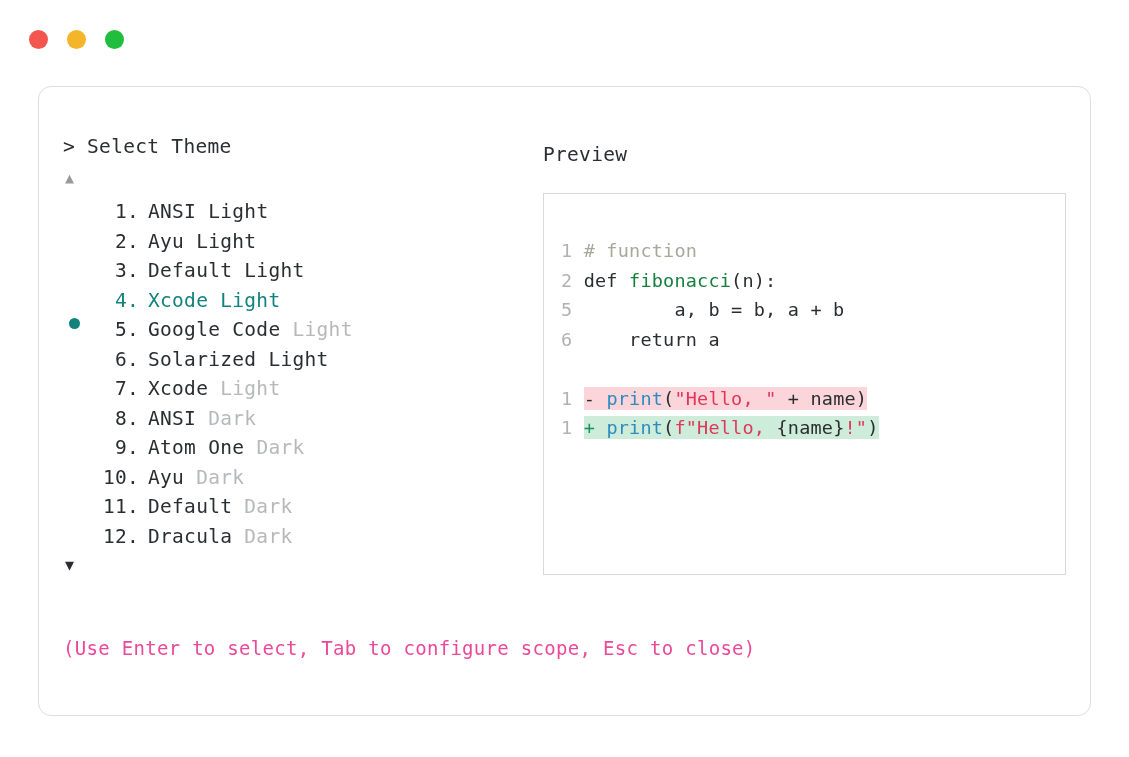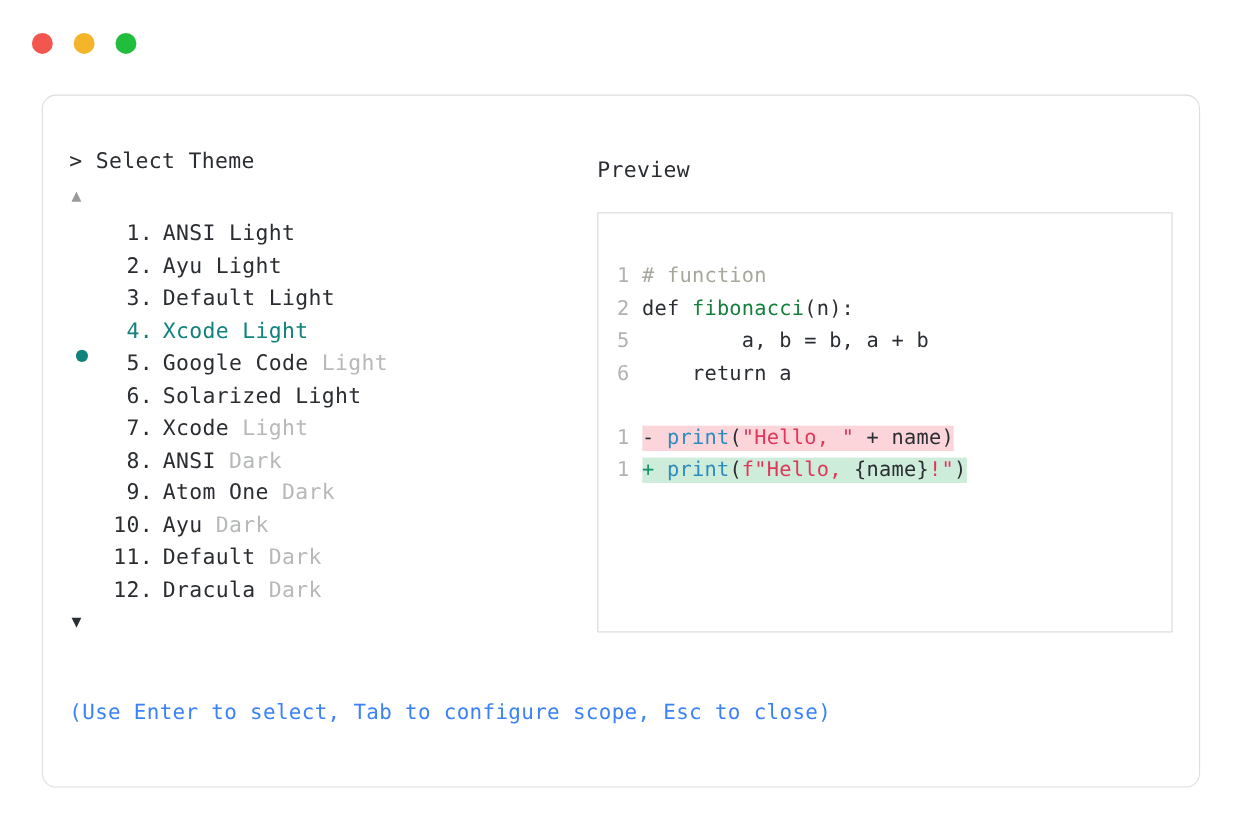--- a/index.html
+++ b/index.html
@@ -115,21 +115,21 @@
   .theme-row.selected .name-cell,
   .theme-row.selected .variant { color: #12827c; }
 
   
   .help {
     position: absolute;
     left: 24px;
     top: 549px;
     font-size: 19px;
     line-height: 24px;
-    color: #3b82f6;
+    color: #ec4899;
     white-space: pre;
     letter-spacing: 0.3px;
   }
 
   
   .code-box {
     margin-top: 26px;
     width: 523px;
     height: 382px;
     border: 1.5px solid #d9d9d9;

